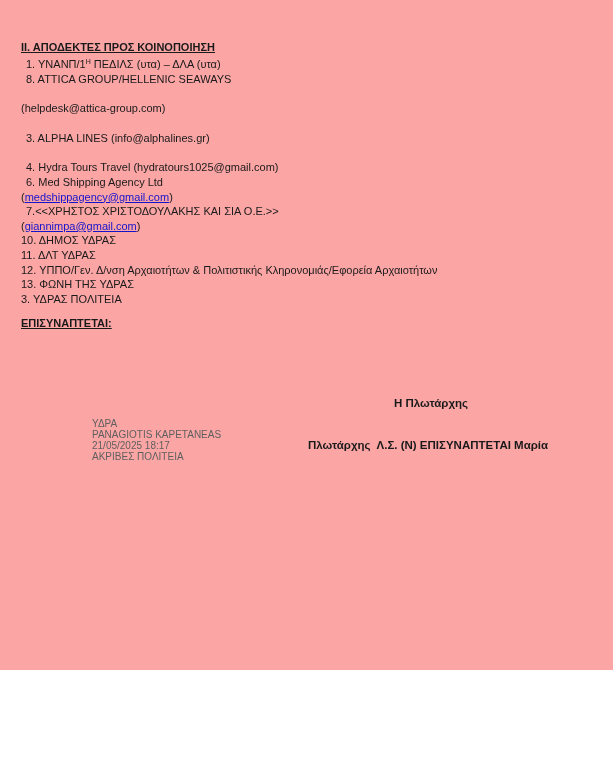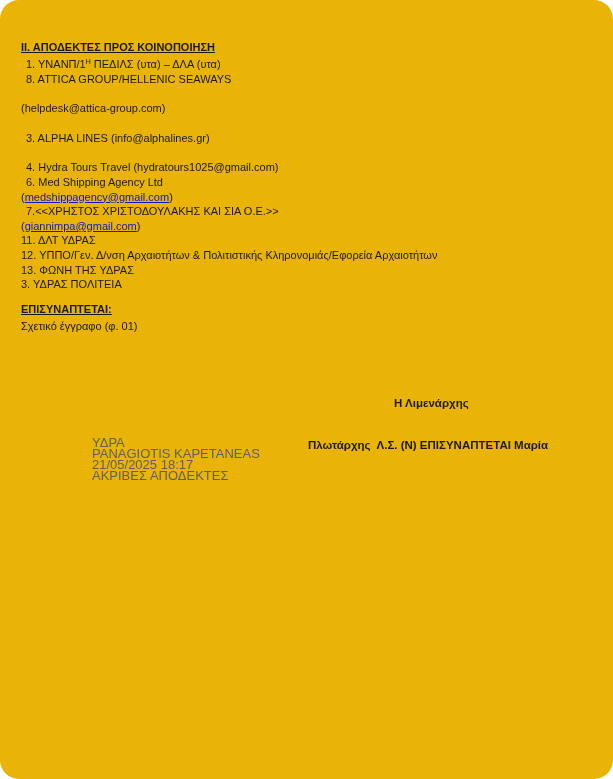--- a/index.html
+++ b/index.html
@@ -3,27 +3,26 @@
 <meta charset="utf-8">
 <style>
   html, body {
     margin: 0;
     padding: 0;
     background: #ffffff;
   }
   .page {
     position: relative;
     width: 613px;
-    height: 779px;
-    background: #eab308;
+    height: 670px;
+    background: #fca5a5;
     font-family: "Liberation Sans", sans-serif;
     font-size: 11px;
     color: #1a1a1a;
     overflow: hidden;
-    border-radius: 19px;
   }
   .content {
     position: absolute;
     left: 21px;
     top: 40px;
     right: 10px;
   }
   .heading {
     font-weight: bold;
     text-decoration: underline;
@@ -67,22 +66,22 @@
     position: absolute;
     left: 308px;
     top: 439px;
     font-weight: bold;
     font-size: 11.5px;
     white-space: pre;
   }
   .stamp {
     position: absolute;
     left: 92px;
-    top: 437px;
-    font-size: 13px;
+    top: 418px;
+    font-size: 10px;
     line-height: 11px;
     color: #5f5f5f;
     white-space: nowrap;
   }
 </style>
 </head>
 <body>
 
 <div class="page">
   <div class="content">
@@ -90,33 +89,33 @@
     <div id="recipients">
         <div class="row indent"><span>1. ΥΝΑΝΠ/1</span><span class="seg-sup">Η</span><span> ΠΕΔΙΛΣ (υτα) – ΔΛΑ (υτα)</span></div>
         <div class="row indent"><span>8. ATTICA GROUP/HELLENIC SEAWAYS</span></div>
         <div class="row gap"><span>(helpdesk@attica-group.com)</span></div>
         <div class="row indent gap"><span>3. ALPHA LINES (info@alphalines.gr)</span></div>
         <div class="row indent gap"><span>4. Hydra Tours Travel (hydratours1025@gmail.com)</span></div>
         <div class="row indent"><span>6. Med Shipping Agency Ltd</span></div>
         <div class="row"><span>(</span><span class="seg-link">medshippagency@gmail.com</span><span>)</span></div>
         <div class="row indent"><span>7.&lt;&lt;ΧΡΗΣΤΟΣ ΧΡΙΣΤΟΔΟΥΛΑΚΗΣ ΚΑΙ ΣΙΑ Ο.Ε.&gt;&gt;</span></div>
         <div class="row"><span>(</span><span class="seg-link">giannimpa@gmail.com</span><span>)</span></div>
+        <div class="row"><span>10. ΔΗΜΟΣ ΥΔΡΑΣ</span></div>
         <div class="row"><span>11. ΔΛΤ ΥΔΡΑΣ</span></div>
         <div class="row"><span>12. ΥΠΠΟ/Γεν. Δ/νση Αρχαιοτήτων &amp; Πολιτιστικής Κληρονομιάς/Εφορεία Αρχαιοτήτων</span></div>
         <div class="row"><span>13. ΦΩΝΗ ΤΗΣ ΥΔΡΑΣ</span></div>
         <div class="row"><span>3. ΥΔΡΑΣ ΠΟΛΙΤΕΙΑ</span></div>
       </div>
 
     <div class="heading attach-heading">ΕΠΙΣΥΝΑΠΤΕΤΑΙ:</div>
-    <div class="body-line">Σχετικό έγγραφο (φ. 01)</div>
   </div>
 
-  <div class="sig-title">Η Λιμενάρχης</div>
+  <div class="sig-title">Η Πλωτάρχης</div>
 
   <div class="stamp" id="stamp">
       <div>ΥΔΡΑ</div>
       <div>PANAGIOTIS KAPETANEAS</div>
       <div>21/05/2025 18:17</div>
-      <div>ΑΚΡΙΒΕΣ ΑΠΟΔΕΚΤΕΣ</div>
+      <div>ΑΚΡΙΒΕΣ ΠΟΛΙΤΕΙΑ</div>
     </div>
 
   <div class="signer">Πλωτάρχης  Λ.Σ. (Ν) ΕΠΙΣΥΝΑΠΤΕΤΑΙ Μαρία</div>
 </div>
 
 </body></html>

